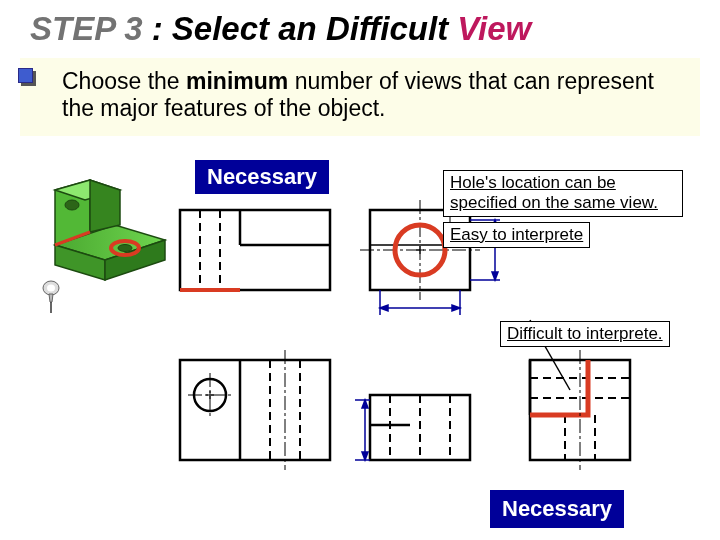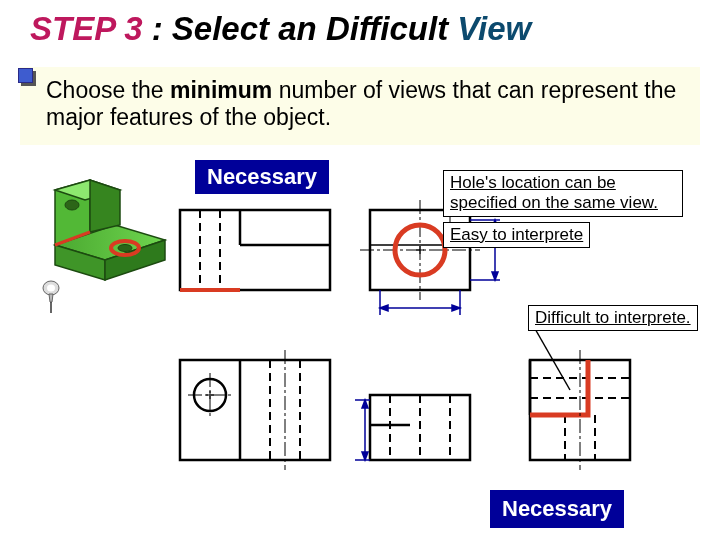--- a/index.html
+++ b/index.html
@@ -13,29 +13,29 @@
     overflow: hidden;
   }
   .title {
     position: absolute;
     top: 10px; left: 30px; right: 30px;
     font-size: 33px;
     font-weight: bold;
     font-style: italic;
     color: #000099;
   }
-  .title .step-word { color: #be185d; font-style: italic; }
-  .title .view-word { color: #0c4a6e; font-style: italic; text-align: center; }
+  .title .step-word { color: #737373; font-style: italic; }
+  .title .view-word { color: #be185d; font-style: italic; text-align: center; }
   .title .black { color: #000; }
 
   .instruction-box {
     position: absolute;
-    top: 67px; left: 20px; right: 20px;
+    top: 58px; left: 20px; right: 20px;
     background: #fdfde8;
-    padding: 10px 16px 14px 0;
+    padding: 10px 16px 14px 16px;
     font-size: 23px;
     color: #000;
   }
   .bullet-shadow {
     position: absolute;
     left: 21px; top: 71px;
     width: 15px; height: 15px;
     background: #555;
   }
   .bullet {
@@ -74,21 +74,21 @@
     background: #fff;
     border: 1px solid #000;
     font-size: 17px;
     padding: 2px 6px;
     z-index: 6;
     text-decoration: underline;
     line-height: 1.2;
   }
   .callout.c1 { left: 443px; top: 170px; width: 240px; }
   .callout.c2 { left: 443px; top: 222px; }
-  .callout.c3 { left: 500px; top: 305px; margin-left: 28px; }
+  .callout.c3 { left: 500px; top: 321px; }
 
   
   .iso {
     position: absolute;
     left: 20px; top: 170px;
     width: 150px; height: 120px;
   }
   .iso svg { width: 100%; height: 100%; }
 
   

